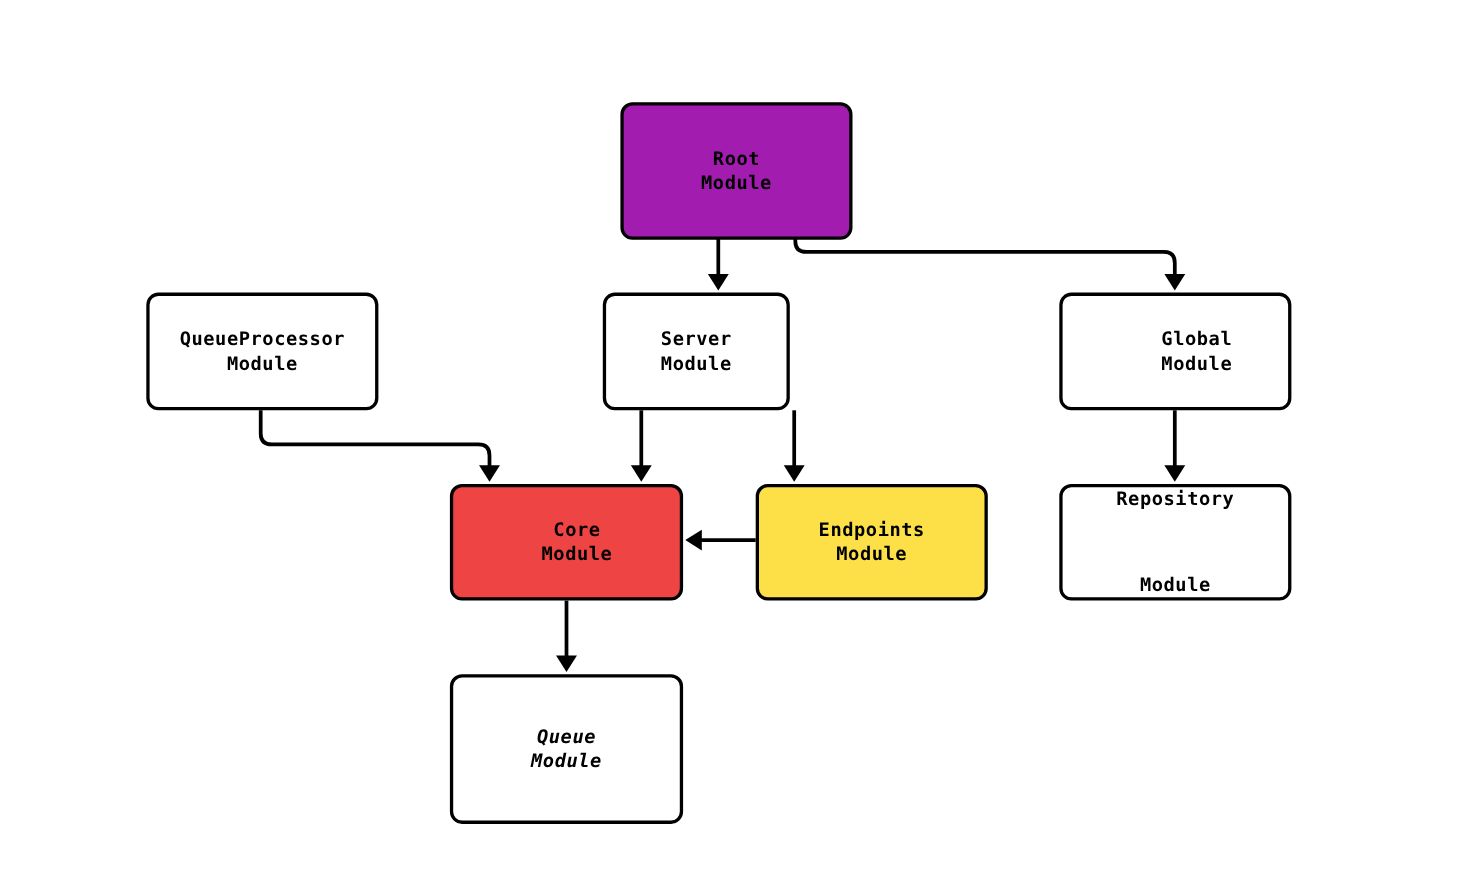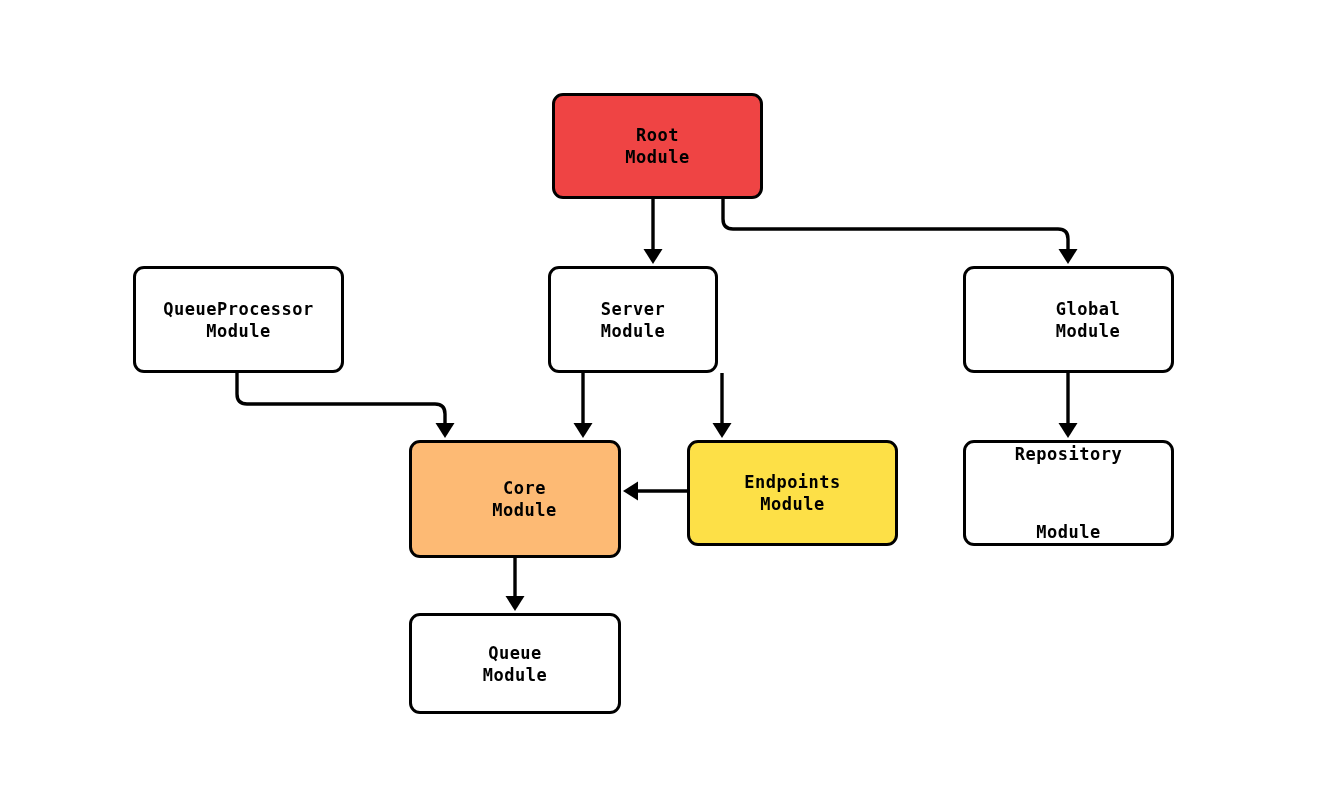--- a/index.html
+++ b/index.html
@@ -82,53 +82,53 @@
       <g>
         <path d="M 515 546 L 515 597" fill="none" stroke="#000000" stroke-width="3.4" stroke-linecap="butt" stroke-linejoin="miter"></path>
         <polygon points="515,611 505.5,596 524.5,596" fill="#000000"></polygon>
       </g>
       <g>
         <path d="M 1068 373 L 1068 424" fill="none" stroke="#000000" stroke-width="3.4" stroke-linecap="butt" stroke-linejoin="miter"></path>
         <polygon points="1068,438 1058.5,423 1077.5,423" fill="#000000"></polygon>
       </g>
     </svg>
 
-  <div class="node" style="left: 552px; top: 93px; width: 211px; height: 106px; background: #ef4444; border-color: rgb(0, 0, 0);">
+  <div class="node" style="left: 564px; top: 93px; width: 211px; height: 125px; background: #a21caf; border-color: rgb(0, 0, 0);">
     <span class="node-line">Root</span>
     <span class="node-line">Module</span>
   </div>
 
   <div class="node" style="left: 133px; top: 266px; width: 211px; height: 107px; background: rgb(255, 255, 255); border-color: rgb(0, 0, 0);">
     <span class="node-line">QueueProcessor</span>
     <span class="node-line">Module</span>
   </div>
 
   <div class="node" style="left: 548px; top: 266px; width: 170px; height: 107px; background: rgb(255, 255, 255); border-color: rgb(0, 0, 0);">
     <span class="node-line">Server</span>
     <span class="node-line">Module</span>
   </div>
 
   <div class="node" style="left: 963px; top: 266px; width: 211px; height: 107px; background: rgb(255, 255, 255); border-color: rgb(0, 0, 0); padding-left: 39px;">
     <span class="node-line">Global</span>
     <span class="node-line">Module</span>
   </div>
 
-  <div class="node" style="left: 409px; top: 440px; width: 212px; height: 118px; background: #fdba74; border-color: rgb(0, 0, 0); padding-left: 19px;">
+  <div class="node" style="left: 409px; top: 440px; width: 212px; height: 106px; background: #ef4444; border-color: rgb(0, 0, 0); padding-left: 19px;">
     <span class="node-line">Core</span>
     <span class="node-line">Module</span>
   </div>
 
   <div class="node" style="left: 687px; top: 440px; width: 211px; height: 106px; background: #fde047; border-color: rgb(0, 0, 0);">
     <span class="node-line">Endpoints</span>
     <span class="node-line">Module</span>
   </div>
 
   <div class="node" style="left: 963px; top: 440px; width: 211px; height: 106px; background: rgb(255, 255, 255); border-color: rgb(0, 0, 0); justify-content: space-between;">
     <span class="node-line">Repository</span>
     <span class="node-line">Module</span>
   </div>
 
-  <div class="node" style="left: 409px; top: 613px; width: 212px; height: 101px; background: rgb(255, 255, 255); border-color: rgb(0, 0, 0);">
+  <div class="node" style="left: 409px; top: 613px; width: 212px; height: 136px; background: rgb(255, 255, 255); border-color: rgb(0, 0, 0); font-style: italic;">
     <span class="node-line">Queue</span>
     <span class="node-line">Module</span>
   </div>
 
 </div>
 
 </body></html>

